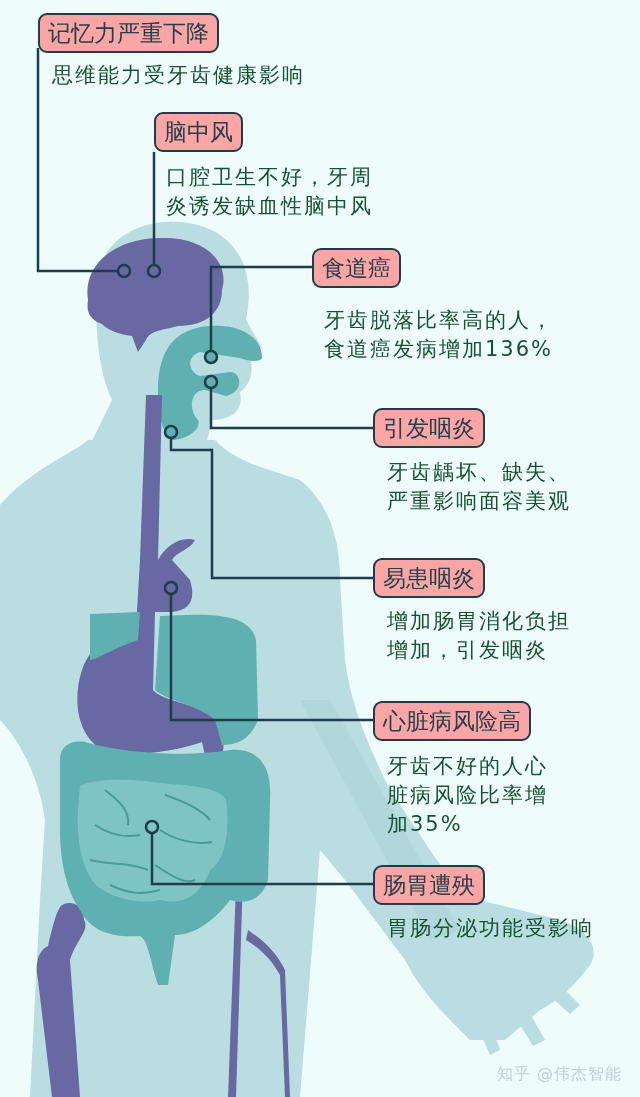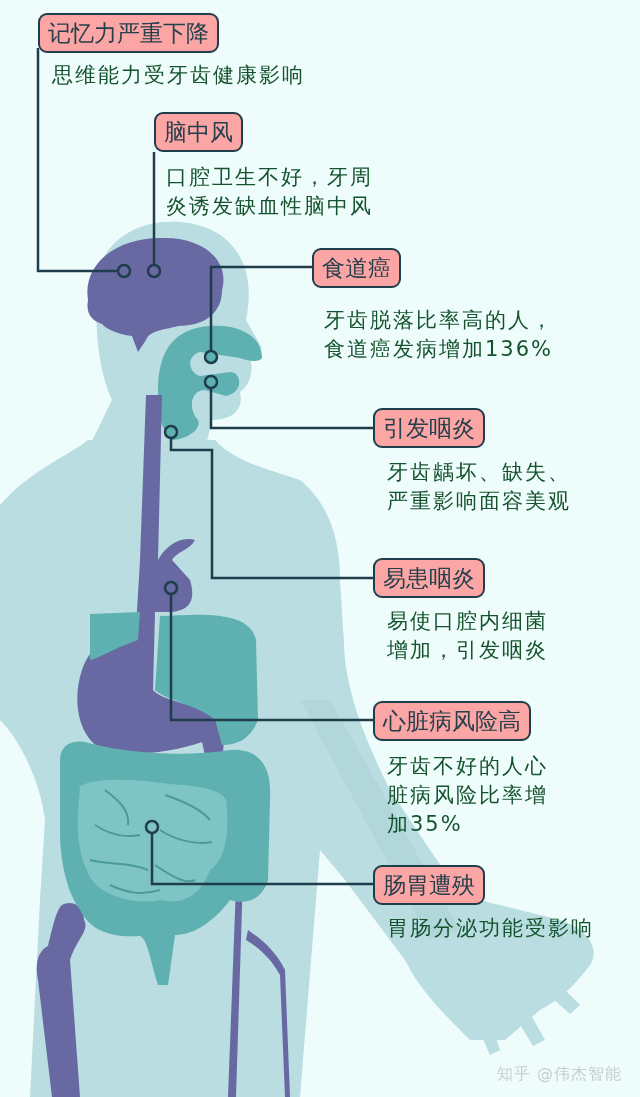--- a/index.html
+++ b/index.html
@@ -121,21 +121,21 @@
 </div>
 
 <div class="label-box" style="left:373px;top:408px;">引发咽炎</div>
 <div class="desc" style="left:387px;top:458px;">
   <div>牙齿龋坏、缺失、</div>
   <div>严重影响面容美观</div>
 </div>
 
 <div class="label-box" style="left:373px;top:558px;">易患咽炎</div>
 <div class="desc" style="left:387px;top:607px;">
-  <div>易使口腔内细菌</div>
+  <div>增加肠胃消化负担</div>
   <div>增加，引发咽炎</div>
 </div>
 
 <div class="label-box" style="left:373px;top:701px;">心脏病风险高</div>
 <div class="desc" style="left:387px;top:752px;">
   <div>牙齿不好的人心</div>
   <div>脏病风险比率增</div>
   <div>加35%</div>
 </div>
 

